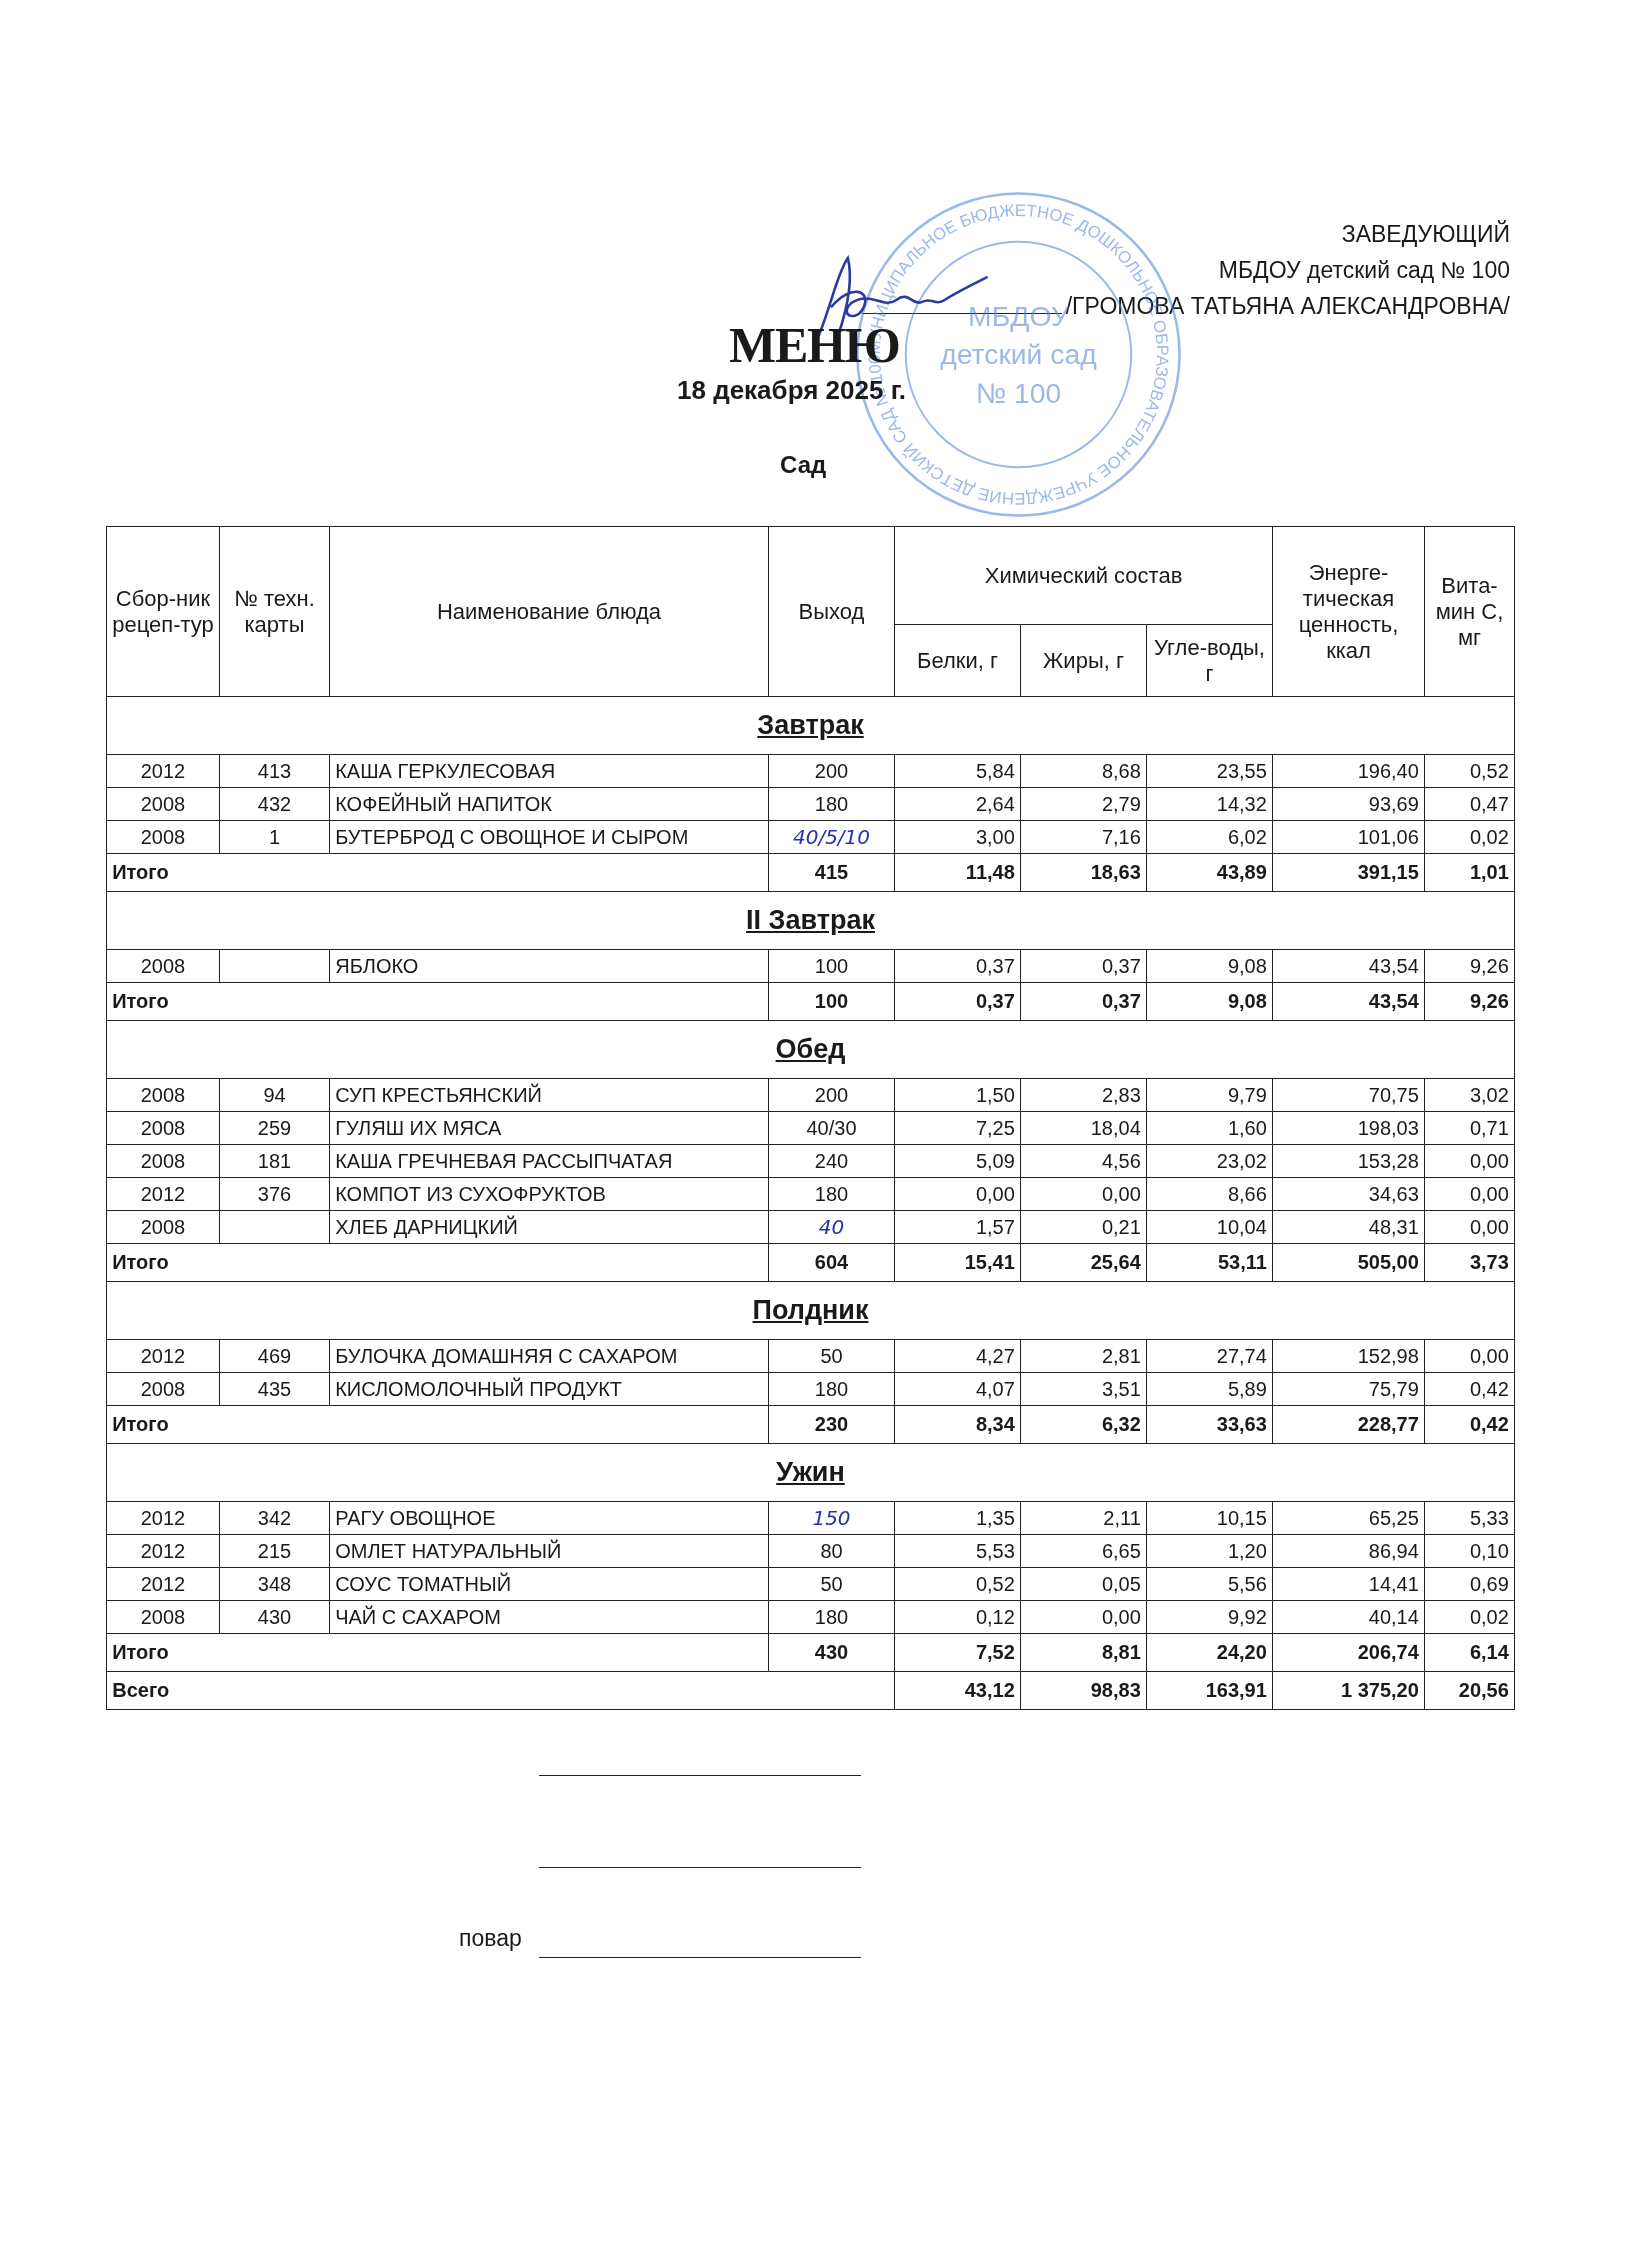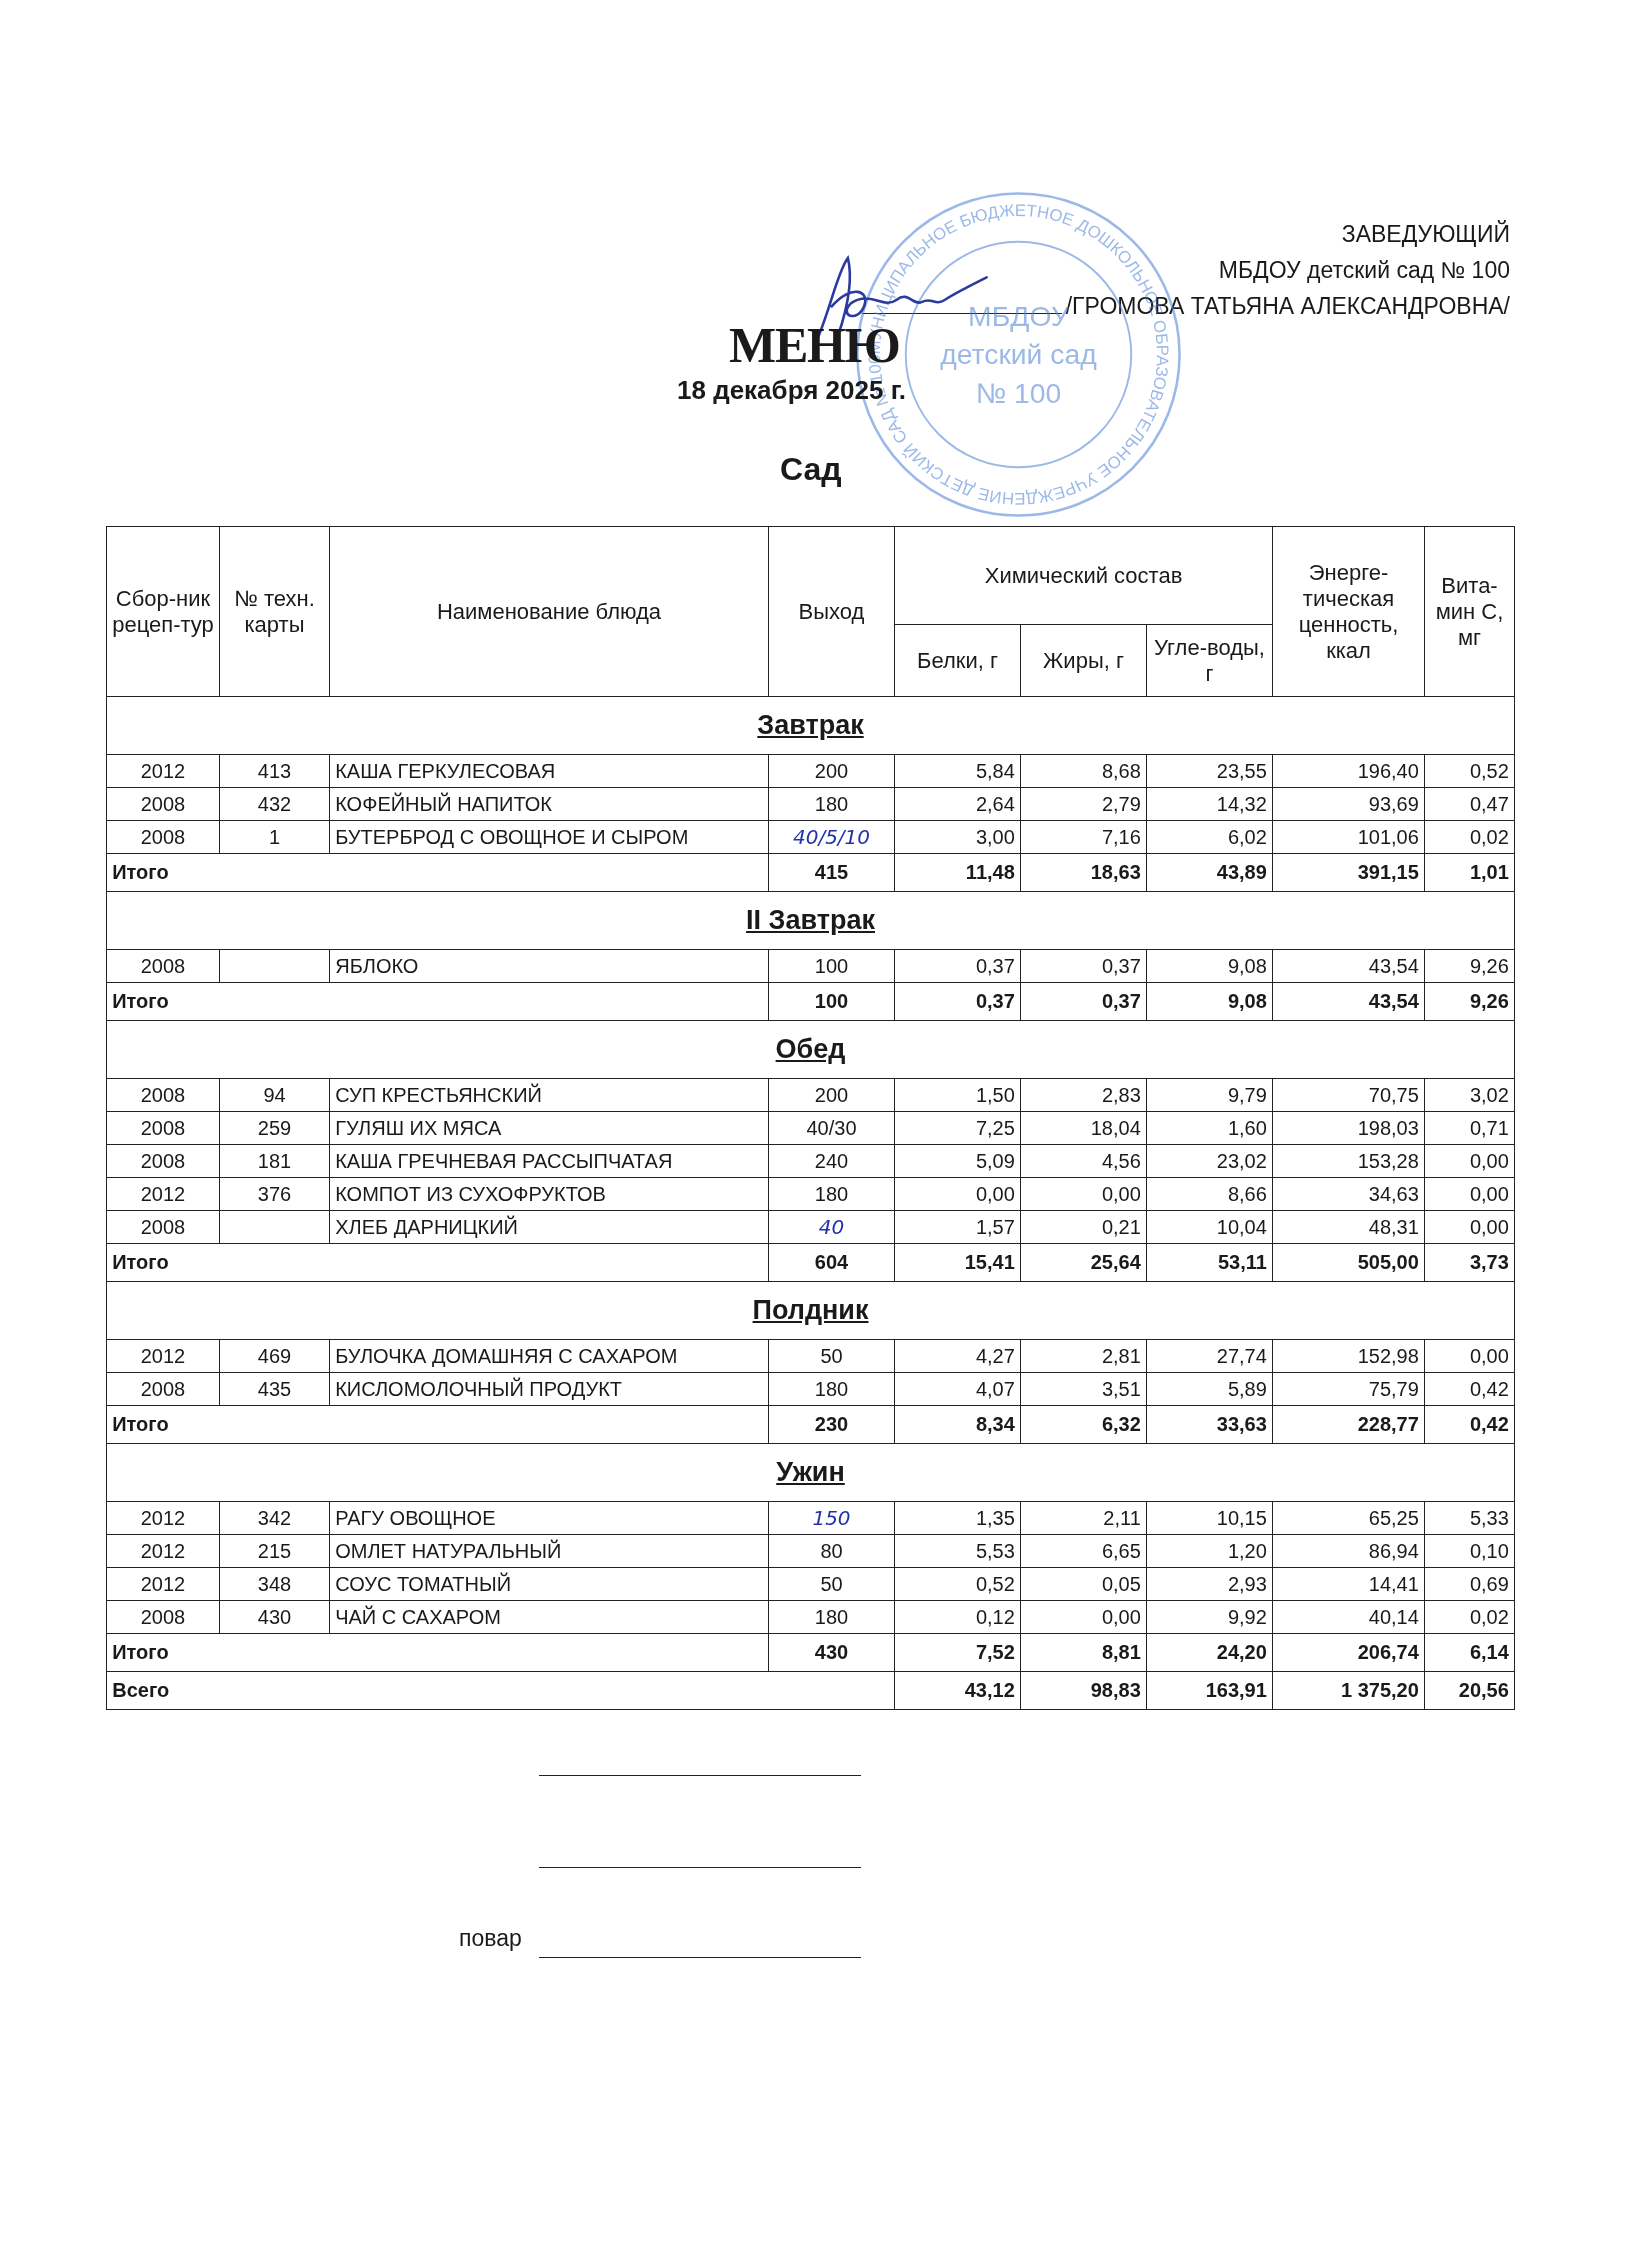--- a/index.html
+++ b/index.html
@@ -5,21 +5,21 @@
   html, body { margin: 0; padding: 0; }
   body {
     width: 1645px; height: 2261px; background: #ffffff; position: relative;
     font-family: "Liberation Sans", sans-serif; color: #1a1a1a; overflow: hidden;
   }
   .approve { position: absolute; right: 135px; text-align: right; font-size: 22px; }
   .approve-block { position: absolute; top: 216px; right: 135px; text-align: right; font-size: 23px; line-height: 36px; }
   .sig-line { display: inline-block; width: 200px; border-bottom: 1.9px solid #222; margin-right: 3.9px; vertical-align: baseline; }
   .menu-title { position: absolute; left: 729px; top: 316px; font-family: "Liberation Serif", serif; font-weight: bold; font-size: 50px; letter-spacing: -1.3px; }
   .menu-date { position: absolute; left: 677px; top: 375px; font-weight: bold; font-size: 26px; }
-  .menu-place { position: absolute; left: 780px; top: 451px; font-weight: bold; font-size: 32px; }
+  .menu-place { position: absolute; left: 780px; top: 451px; font-weight: bold; font-size: 24px; }
 
   .stamp { position: absolute; left: 851px; top: 187px; width: 335px; height: 335px; pointer-events: none; opacity: .55; }
   .signature { position: absolute; left: 793px; top: 245px; width: 213px; height: 97px; pointer-events: none; }
 
   table.menu {
     position: absolute; left: 106px; top: 526px; width: 1406px;
     border-collapse: collapse; table-layout: fixed; font-size: 20px;
   }
   table.menu td, table.menu th { border: 1.3px solid #222; padding: 0 5.2px; }
   table.menu th { font-weight: normal; font-size: 22px; line-height: 26px; text-align: center; }
@@ -289,21 +289,21 @@
         <td class="r">86,94</td>
         <td class="r">0,10</td>
       </tr>
       <tr class="item">
         <td class="c">2012</td>
         <td class="c">348</td>
         <td class="l">СОУС ТОМАТНЫЙ</td>
         <td class="c">50</td>
         <td class="r">0,52</td>
         <td class="r">0,05</td>
-        <td class="r">2,93</td>
+        <td class="r">5,56</td>
         <td class="r">14,41</td>
         <td class="r">0,69</td>
       </tr>
       <tr class="item">
         <td class="c">2008</td>
         <td class="c">430</td>
         <td class="l">ЧАЙ С САХАРОМ</td>
         <td class="c">180</td>
         <td class="r">0,12</td>
         <td class="r">0,00</td>

